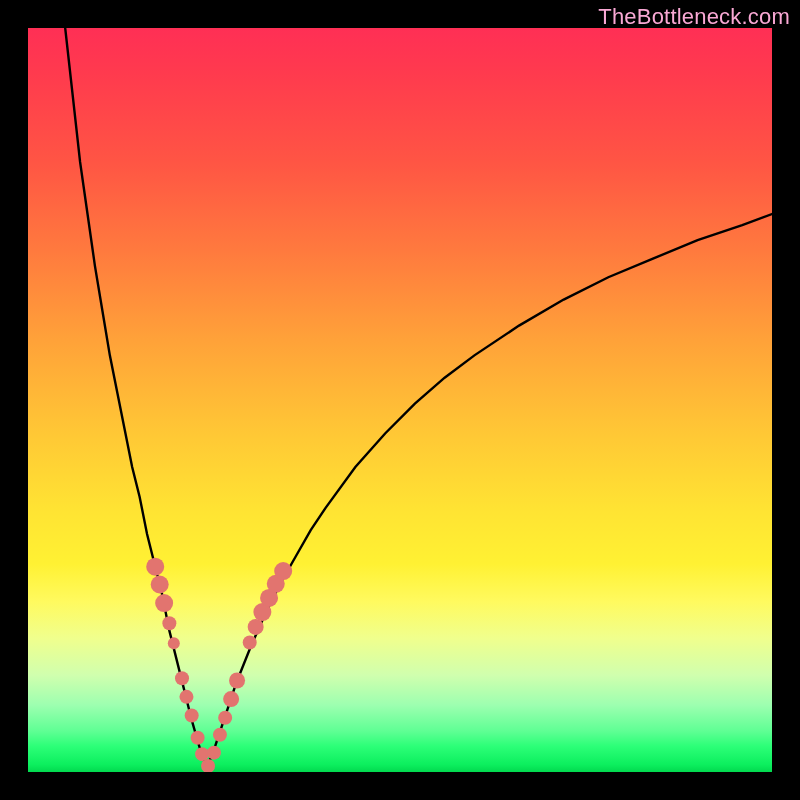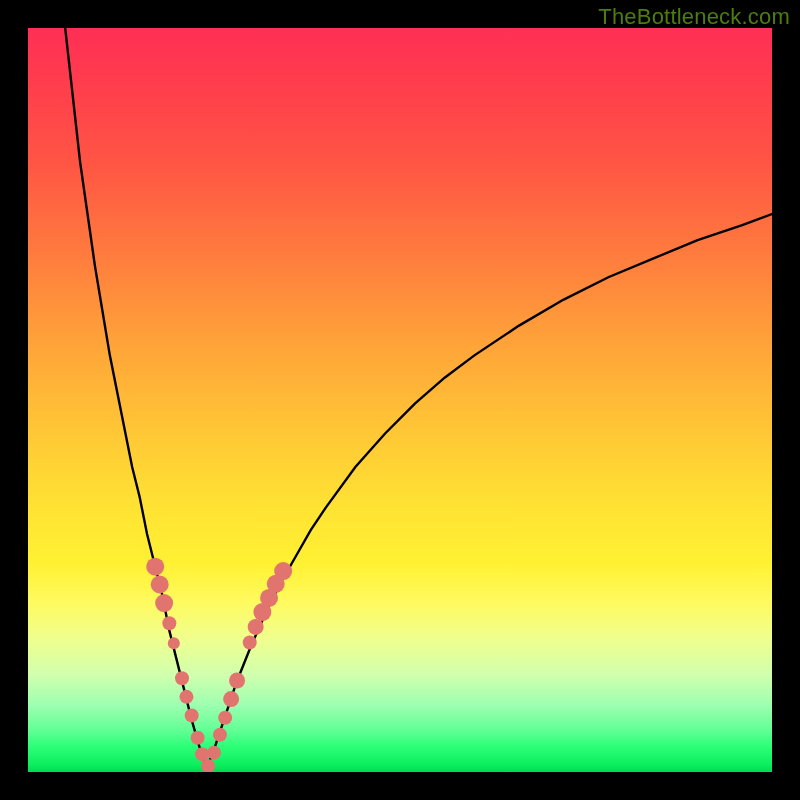--- a/index.html
+++ b/index.html
@@ -55,21 +55,21 @@
   }
   .lines {
     position: absolute;
     left: 0;
     top: 0;
   }
   .watermark {
     position: absolute;
     top: 4px;
     right: 10px;
-    color: #4d7c0f;
+    color: #f9a8d4;
     font-size: 22px;
     font-weight: 500;
     letter-spacing: 0.2px;
     user-select: none;
   }
 </style>
 </head>
 <body>
 
 <div class="frame">

